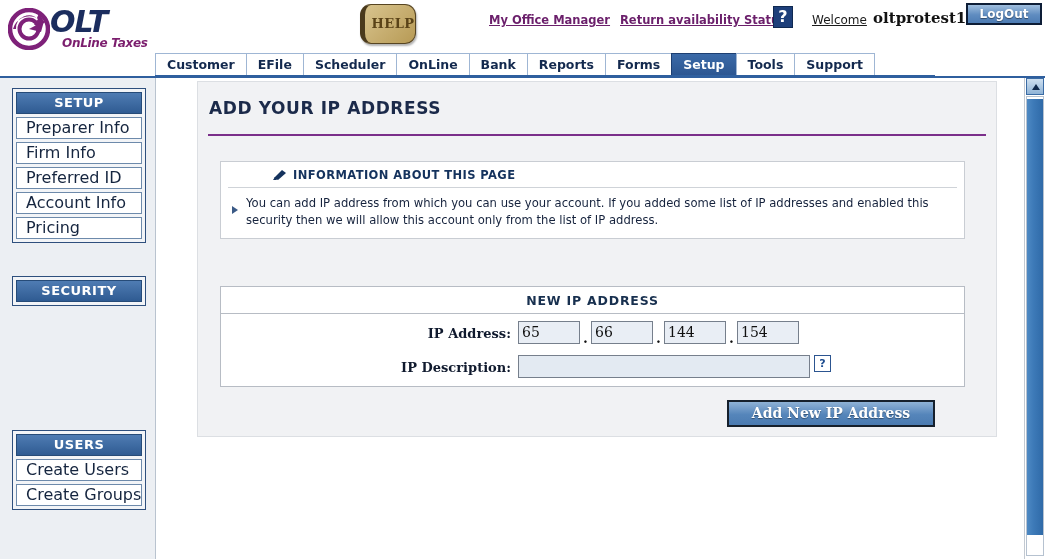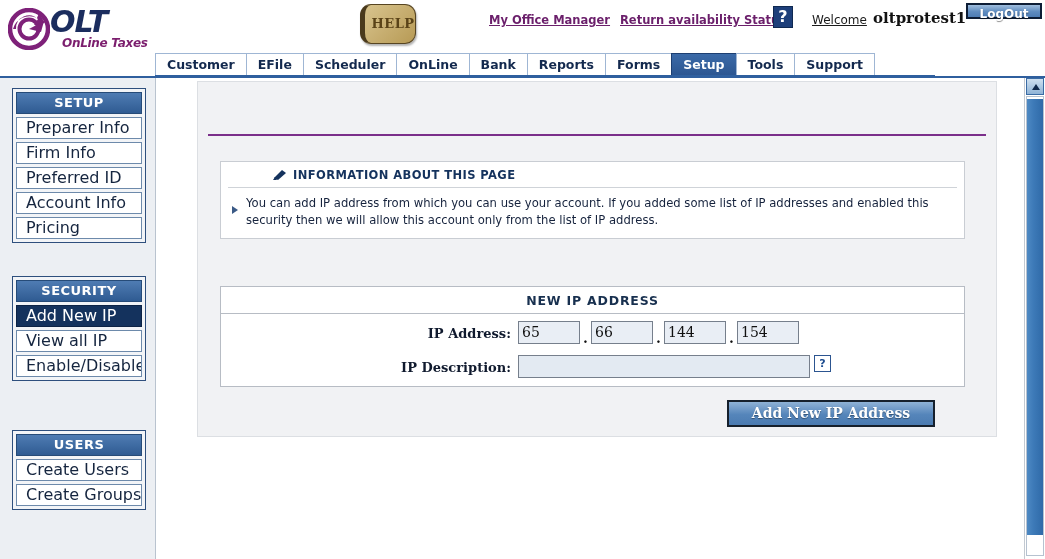--- a/index.html
+++ b/index.html
@@ -127,21 +127,21 @@
     font-size: 12px; color: #1b1b1b; text-decoration: underline;
   }
   #welcome-user {
     position: absolute; left: 873px; top: 9px;
     font-family: "DejaVu Serif", serif;
     font-size: 15px; font-weight: bold; color: #121212;
   }
 
   #logout-btn {
     position: absolute; left: 966px; top: 3px;
-    width: 76px; height: 16px;
+    width: 76px; height: 22px;
     background: linear-gradient(#9fbede, #5f8cc0 55%, #4d7cb4);
     border: 2px solid #0d1d36;
     color: #ffffff;
     font-family: "DejaVu Sans", sans-serif;
     font-size: 12px; font-weight: bold;
     text-align: center; line-height: 18px;
     cursor: pointer;
     text-shadow: 0 1px 1px rgba(0,0,0,.45);
   }
 
@@ -492,38 +492,34 @@
         <div class="panel-items">
             <div class="panel-item">Preparer Info</div>
             <div class="panel-item">Firm Info</div>
             <div class="panel-item">Preferred ID</div>
             <div class="panel-item">Account Info</div>
             <div class="panel-item">Pricing</div>
           </div>
       </div>
       <div class="panel" id="panel-security">
         <div class="panel-head">SECURITY</div>
-        <div class="panel-items">
-            <div class="panel-item selected">Add New IP</div>
-            <div class="panel-item">View all IP</div>
-            <div class="panel-item">Enable/Disable</div>
-          </div>
       </div>
       <div class="panel" id="panel-users">
         <div class="panel-head">USERS</div>
         <div class="panel-items">
             <div class="panel-item">Create Users</div>
             <div class="panel-item">Create Groups</div>
           </div>
       </div>
     </div>
 
     <div id="content">
       <div id="content-card">
 
+        <div id="page-title">ADD YOUR IP ADDRESS</div>
         <div id="title-rule"></div>
 
         <div id="info-box">
           <div id="info-head">
             <svg id="info-icon" viewBox="0 0 14 12">
               <path d="M1 9 L9 1 L13 4 L5 11 Z" fill="#14325d"></path>
               <path d="M0 11 L4 11 L2 8 Z" fill="#14325d"></path>
             </svg>
             <span>INFORMATION ABOUT THIS PAGE</span>
           </div>

